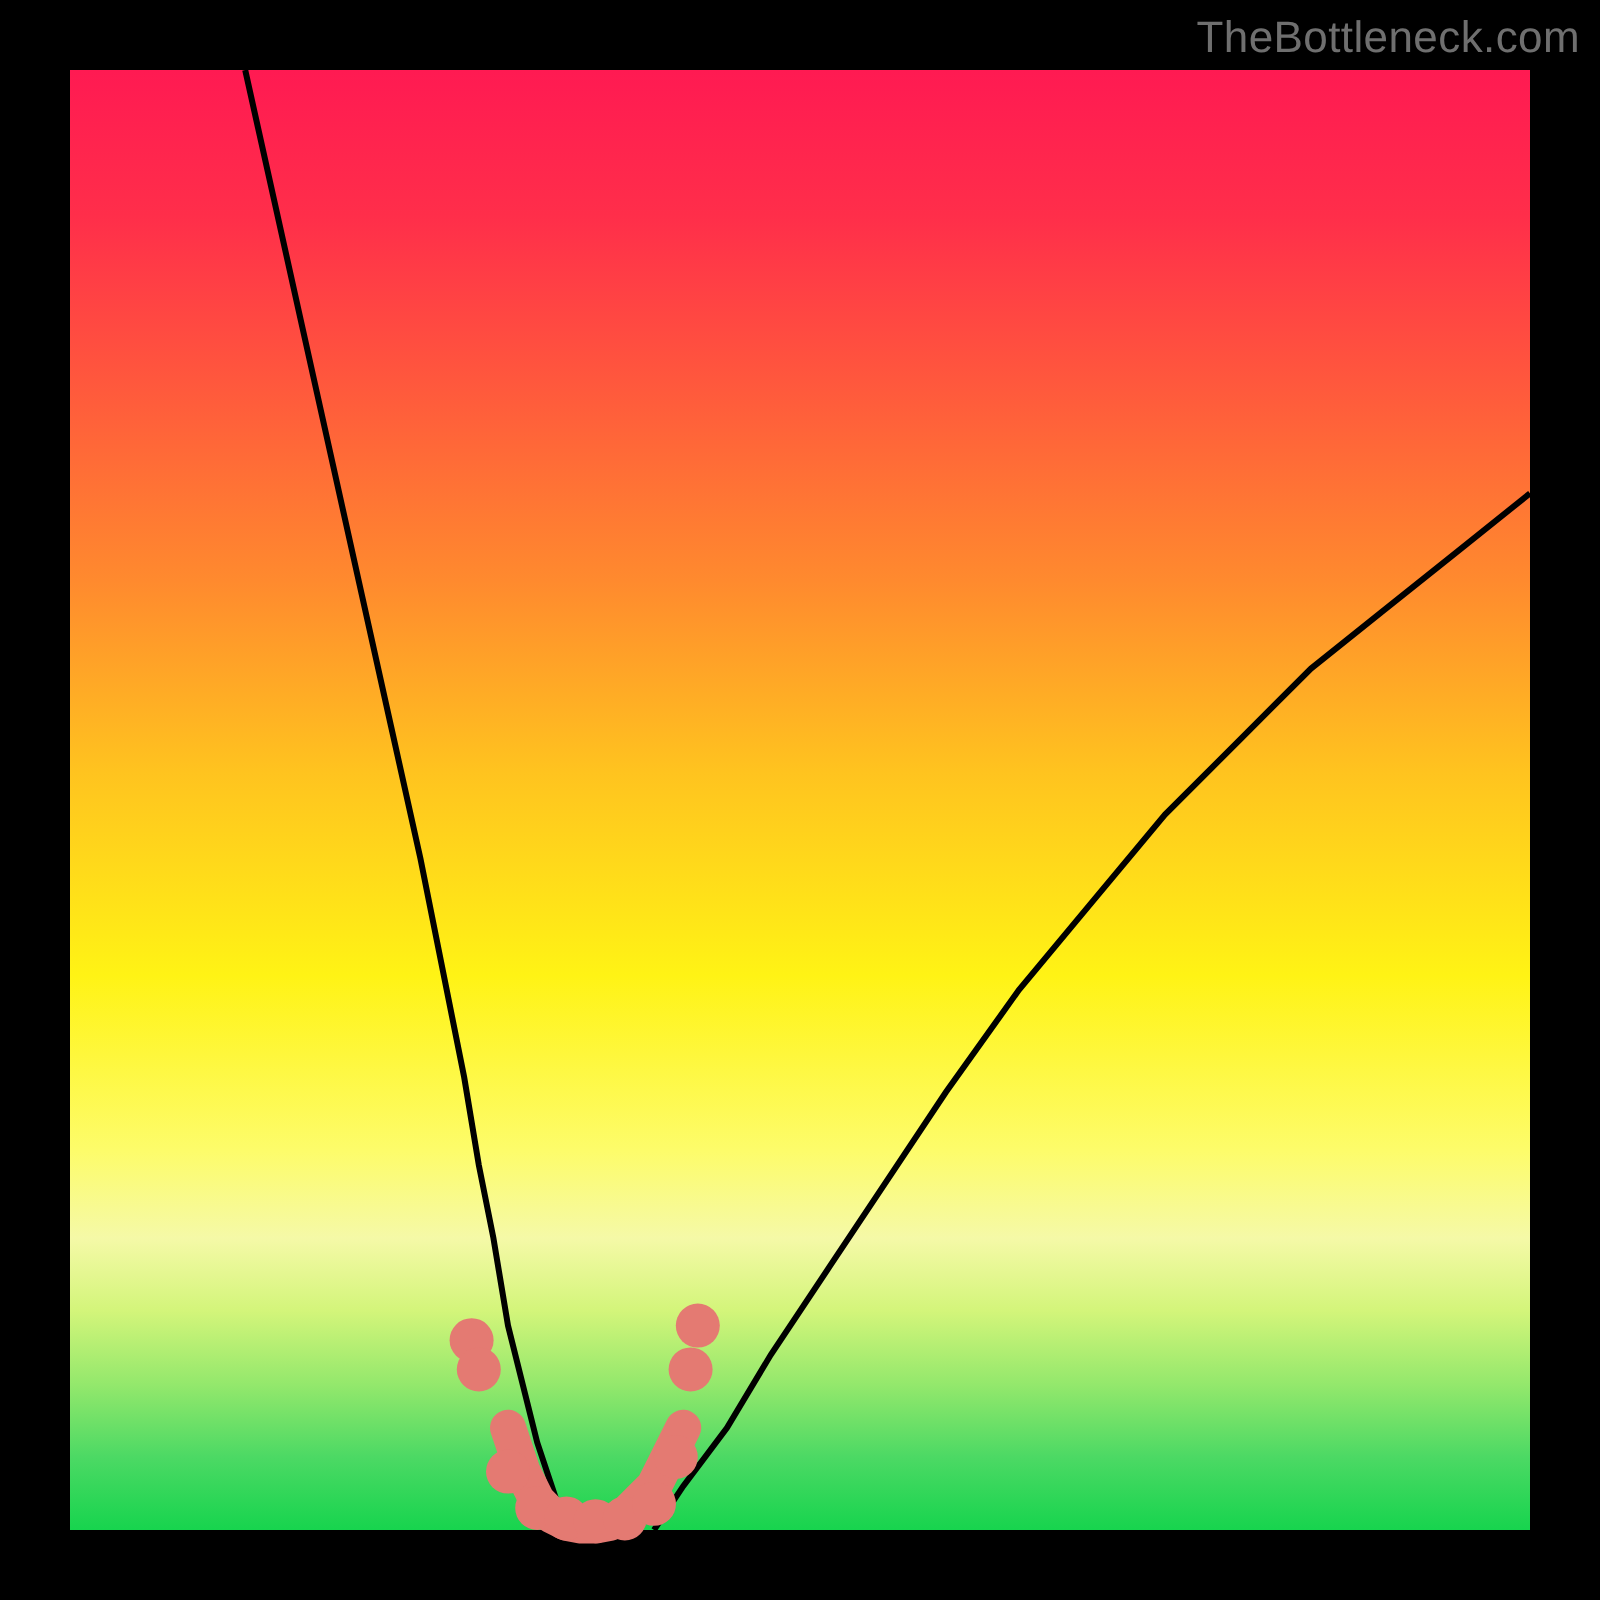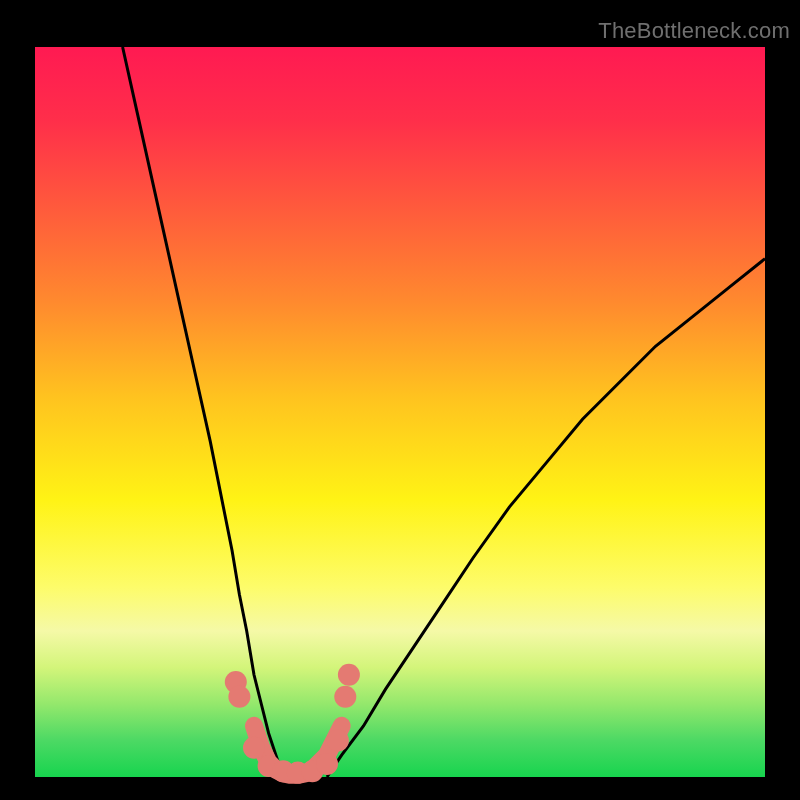--- a/index.html
+++ b/index.html
@@ -7,21 +7,21 @@
     padding: 0;
     width: 800px;
     height: 800px;
     background: #000;
     overflow: hidden;
     font-family: Arial, Helvetica, sans-serif;
   }
   .frame {
     position: absolute;
     left: 0;
-    top: 12px;
+    top: 0;
     width: 800px;
     height: 612px;
     background: #000;
   }
   .plot-area {
     position: absolute;
     left: 35px;
     top: 35px;
     width: 730px;
     height: 730px;

